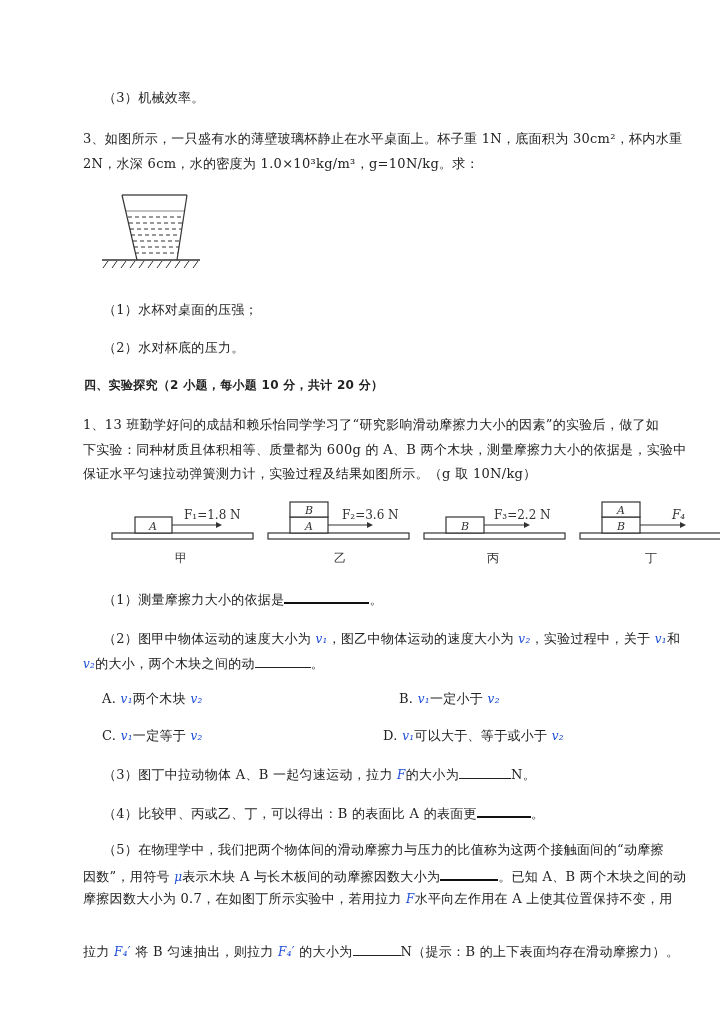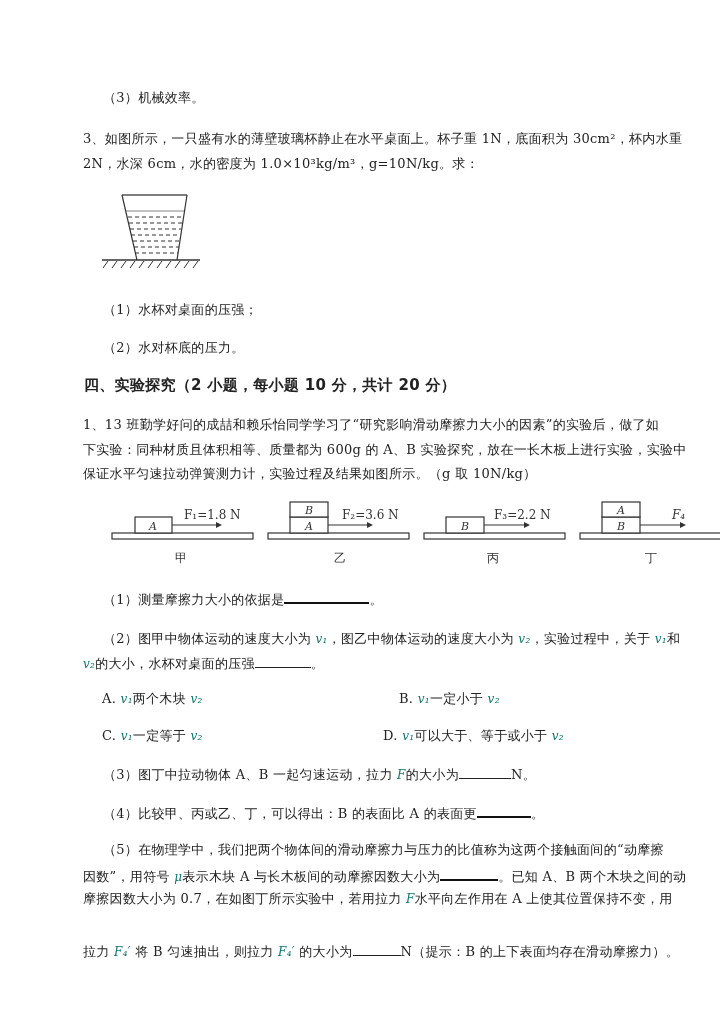--- a/index.html
+++ b/index.html
@@ -1,20 +1,20 @@
 <!DOCTYPE html>
 <html><head>
 <meta charset="utf-8">
 <style>
   html, body { margin: 0; padding: 0; background: #ffffff; }
   body { width: 720px; height: 1017px; position: relative; overflow: hidden;
          font-family: "DejaVu Serif", "Liberation Serif", serif; color: #222; }
   .line { position: absolute; font-size: 13px; line-height: 16px; white-space: nowrap; letter-spacing: 0.3px; }
-  .bold { font-weight: bold; font-family: "DejaVu Sans", "Liberation Sans", sans-serif; font-size: 15px; }
-  i.v { font-style: italic; font-size: 12px; color: #0f766e; }
+  .bold { font-weight: bold; font-family: "DejaVu Sans", "Liberation Sans", sans-serif; font-size: 12px; }
+  i.v { font-style: italic; font-size: 12px; color: #1d4ed8; }
   .blank { display: inline-block; border-bottom: 1px solid #222; height: 12px; vertical-align: baseline; }
   .blank.thick { border-bottom: 2px solid #111; }
   svg { position: absolute; }
 </style>
 </head>
 <body>
 
 <div class="line" style="left:103px; top:90px;">（3）机械效率。</div>
 
 <div class="line" style="left:83px; top:131px;">3、如图所示，一只盛有水的薄壁玻璃杯静止在水平桌面上。杯子重 1N，底面积为 30cm²，杯内水重</div>
@@ -49,21 +49,21 @@
     <line x1="98" y1="71" x2="93" y2="78"></line>
   </g>
 </svg>
 
 <div class="line" style="left:103px; top:302px;">（1）水杯对桌面的压强；</div>
 <div class="line" style="left:103px; top:340px;">（2）水对杯底的压力。</div>
 
 <div class="line bold" style="left:84px; top:377px;">四、实验探究（2 小题，每小题 10 分，共计 20 分）</div>
 
 <div class="line" style="left:83px; top:417px;">1、13 班勤学好问的成喆和赖乐怡同学学习了“研究影响滑动摩擦力大小的因素”的实验后，做了如</div>
-<div class="line" style="left:83px; top:442px;">下实验：同种材质且体积相等、质量都为 600g 的 A、B 实验探究，放在一长木板上进行实验，实验中</div>
+<div class="line" style="left:83px; top:442px;">下实验：同种材质且体积相等、质量都为 600g 的 A、B 两个木块，测量摩擦力大小的依据是，实验中</div>
 <div class="line" style="left:83px; top:466px;">保证水平匀速拉动弹簧测力计，实验过程及结果如图所示。（g 取 10N/kg）</div>
 
 <svg style="left:100px; top:495px;" width="620" height="80" viewBox="0 0 620 80" font-family="DejaVu Serif, serif">
 
   <g>
     <rect x="12" y="38" width="141" height="6" fill="#fff" stroke="#333" stroke-width="1.2"></rect>
     <rect x="35" y="22" width="37" height="16" fill="#fff" stroke="#333" stroke-width="1.2"></rect>
     <text x="49" y="35" font-size="11" font-style="italic" fill="#333">A</text>
     <line x1="72" y1="30" x2="116" y2="30" stroke="#333" stroke-width="1.2"></line>
     <polygon points="116,27 122,30 116,33" fill="#333"></polygon>
@@ -107,21 +107,21 @@
 </svg>
 
 <div class="line" style="left:103px; top:590px;">
   <span>（1）测量摩擦力大小的依据是</span><span class="blank thick" style="width:85px;"></span><span>。</span>
 </div>
 
 <div class="line" style="left:103px; top:631px;">
   <span>（2）图甲中物体运动的速度大小为 </span><i class="v">v₁</i><span>，图乙中物体运动的速度大小为 </span><i class="v">v₂</i><span>，实验过程中，关于 </span><i class="v">v₁</i><span>和</span>
 </div>
 <div class="line" style="left:83px; top:655px;">
-  <i class="v">v₂</i><span>的大小，水杯对桌面的压强</span><span class="blank" style="width:56px;"></span><span>。</span>
+  <i class="v">v₂</i><span>的大小，两个木块之间的动</span><span class="blank" style="width:56px;"></span><span>。</span>
 </div>
 
 <div class="line" style="left:102px; top:691px;">
   <span>A.</span> <i class="v">v₁</i><span>两个木块</span> <i class="v">v₂</i>
 </div>
 <div class="line" style="left:383px; top:691px;margin-left:16px;">
   <span>B.</span> <i class="v">v₁</i><span>一定小于</span> <i class="v">v₂</i>
 </div>
 <div class="line" style="left:102px; top:728px;">
   <span>C.</span> <i class="v">v₁</i><span>一定等于</span> <i class="v">v₂</i>

